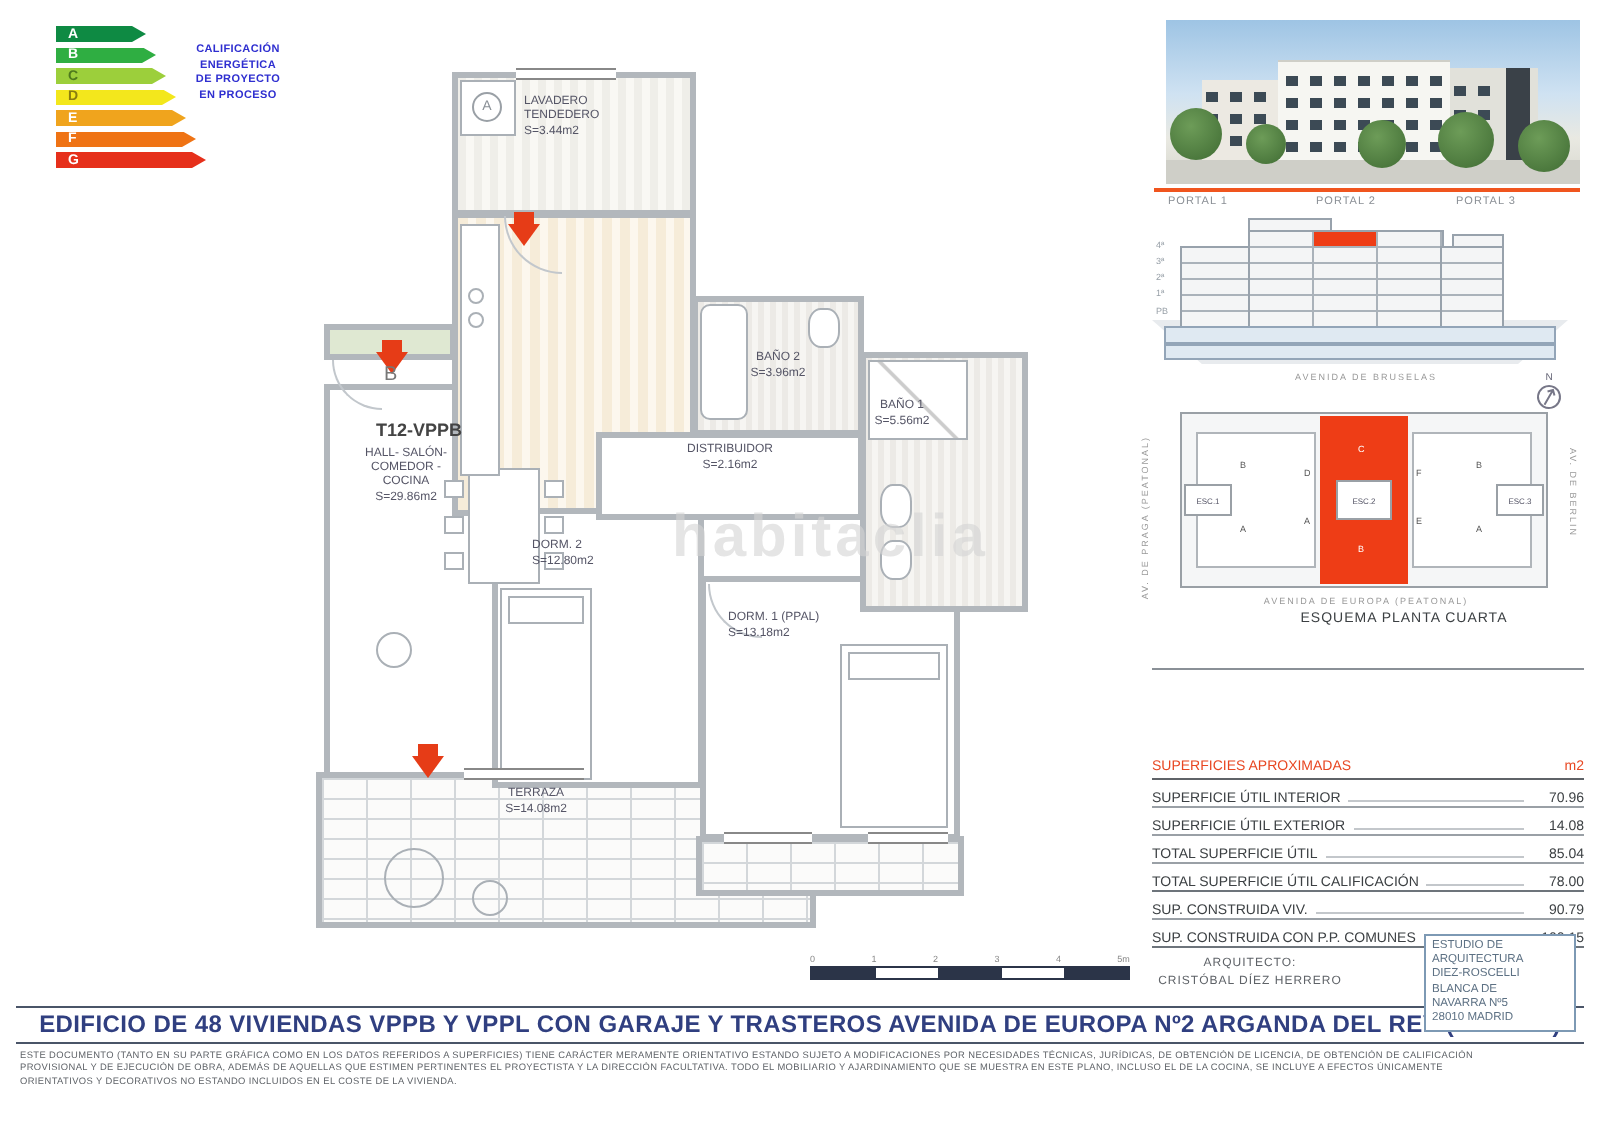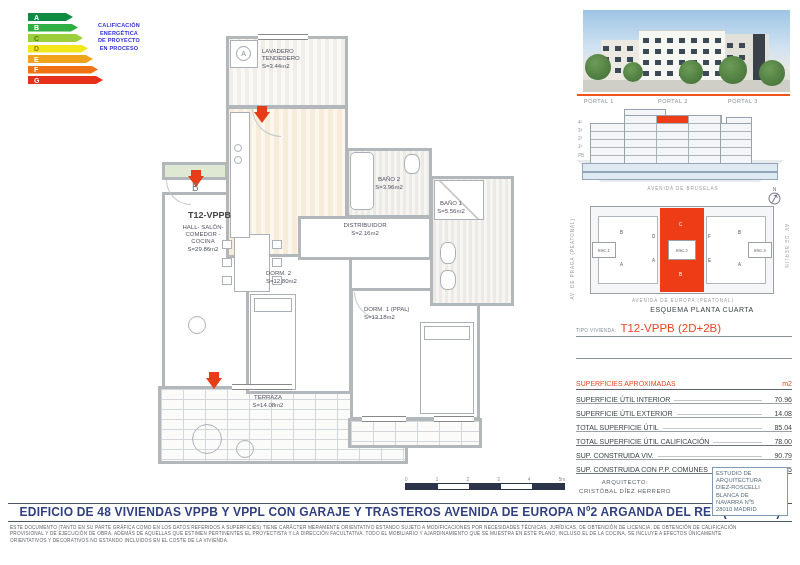--- a/index.html
+++ b/index.html
@@ -211,20 +211,21 @@
     <div class="rlabel" style="left:26px;top:198px;width:58px">
       <span>HALL- SALÓN-COMEDOR -COCINA</span>
       <span class="area">S=29.86m2</span>
     </div>
     <div class="rlabel" style="left:80px;top:368px;width:80px">
       <span>TERRAZA</span>
       <span class="area">S=14.08m2</span>
     </div>
   </div>
 
+  <div id="watermark">habitaclia</div>
 
   <div id="photo">
     <div class="bld" style="left:18px;top:30px;width:38px;height:42px;background:#ece9e2">
       <div class="winstrip" style="left:2px;top:6px;width:34px"></div>
       <div class="winstrip" style="left:2px;top:17px;width:34px"></div>
       <div class="winstrip" style="left:2px;top:28px;width:34px"></div>
     </div>
     <div class="bld" style="left:56px;top:20px;width:86px;height:52px;background:#f6f6f2;border-top:1px solid #cfcfc8">
       <div class="winstrip" style="left:4px;top:7px;width:78px"></div>
       <div class="winstrip" style="left:4px;top:18px;width:78px"></div>
@@ -292,24 +293,20 @@
       <svg width="13" height="13" style="transform:rotate(30deg)">
         <circle cx="6.5" cy="6.5" r="5.5" fill="none" stroke="#778" stroke-width="1"></circle>
         <path d="M6.5 11 L6.5 2.5 M4.5 4.5 L6.5 2.5 L8.5 4.5" stroke="#778" stroke-width="1" fill="none"></path>
       </svg>
     </div>
     <div class="street" style="left:0;top:114px;width:222px">AVENIDA DE EUROPA (PEATONAL)</div>
   </div>
   <div id="sp-caption">ESQUEMA PLANTA CUARTA</div>
 
   <div id="info">
-    <div class="irow">
-      <span class="ilabel">TIPO VIVIENDA:</span>
-      <span class="ival">T12-VPPB (2D+2B)</span>
-    </div>
     <div class="irow iempty"></div>
   </div>
 
   <div id="superficies">
     <div class="shead">
       <span>SUPERFICIES APROXIMADAS</span>
       <span>m2</span>
     </div>
     <div class="srow">
       <span class="slabel">SUPERFICIE ÚTIL INTERIOR</span>

